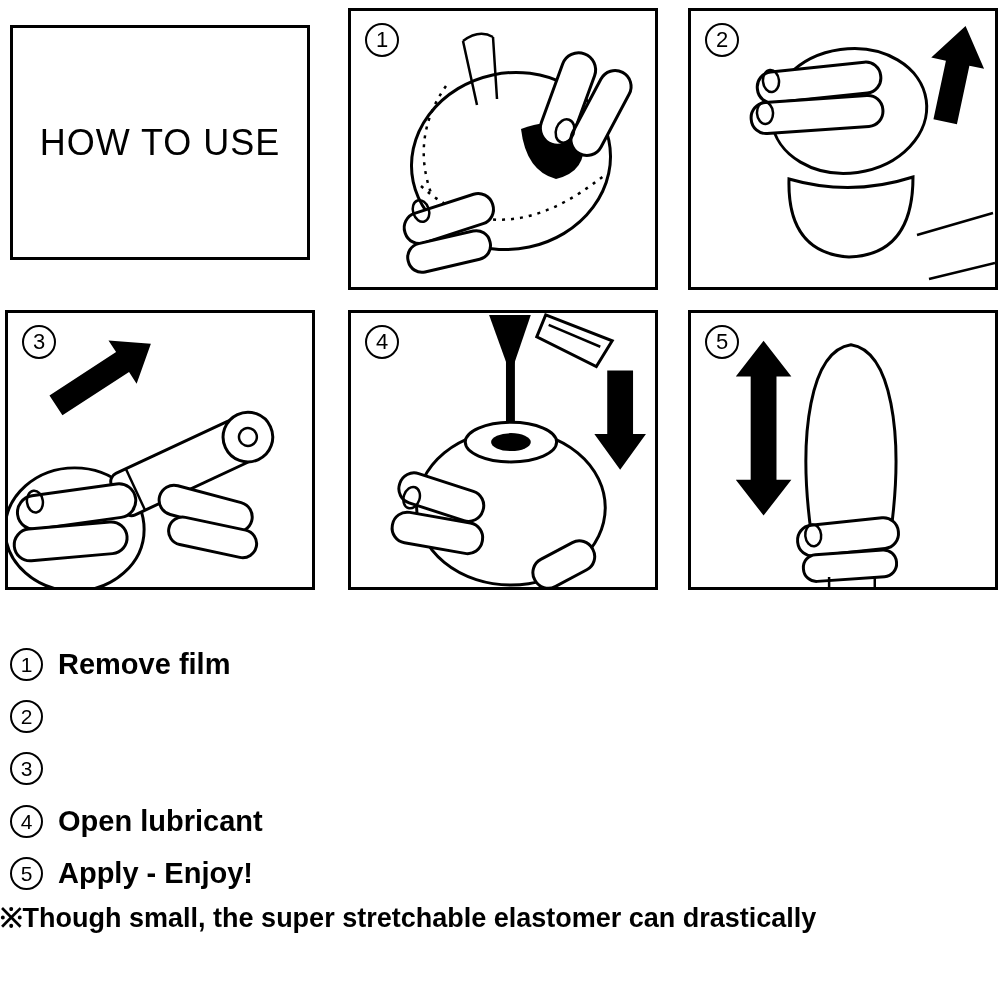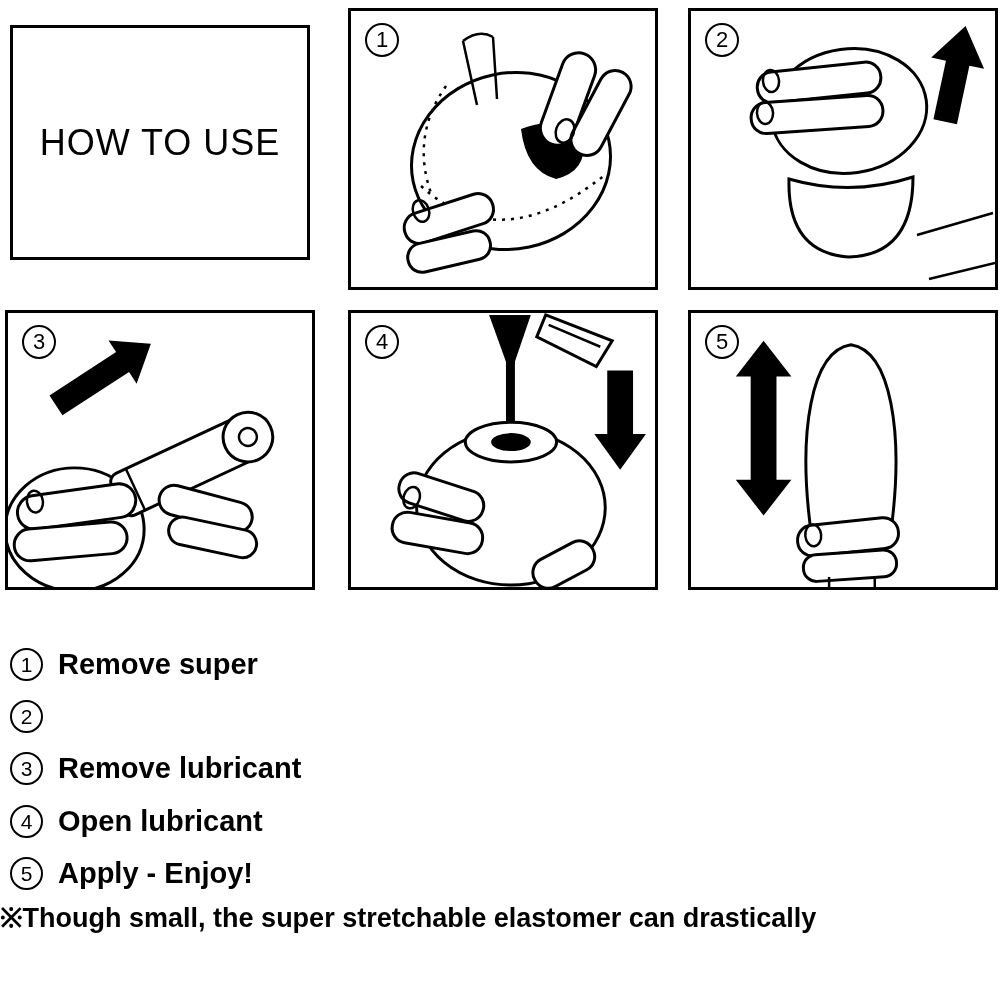--- a/index.html
+++ b/index.html
@@ -153,32 +153,31 @@
         <ellipse class="ink-thin" cx="122" cy="224" rx="8" ry="11" transform="rotate(-6 122 224)"></ellipse>
       </g>
       <path class="ink-thin" d="M 138,266 L 138,276 M 184,266 L 184,276" stroke-width="3"></path>
     </svg>
   </div>
 
   <div class="step-row" style="top:648px;">
     <span class="step-circle">
         <span>1</span>
       </span>
-    <span>Remove super</span>
+    <span>Remove film</span>
   </div>
   <div class="step-row" style="top:700px;">
     <span class="step-circle">
         <span>2</span>
       </span>
   </div>
   <div class="step-row" style="top:752px;">
     <span class="step-circle">
         <span>3</span>
       </span>
-    <span>Remove lubricant</span>
   </div>
   <div class="step-row" style="top:805px;">
     <span class="step-circle">
         <span>4</span>
       </span>
     <span>Open lubricant</span>
   </div>
   <div class="step-row" style="top:857px;">
     <span class="step-circle">
         <span>5</span>

